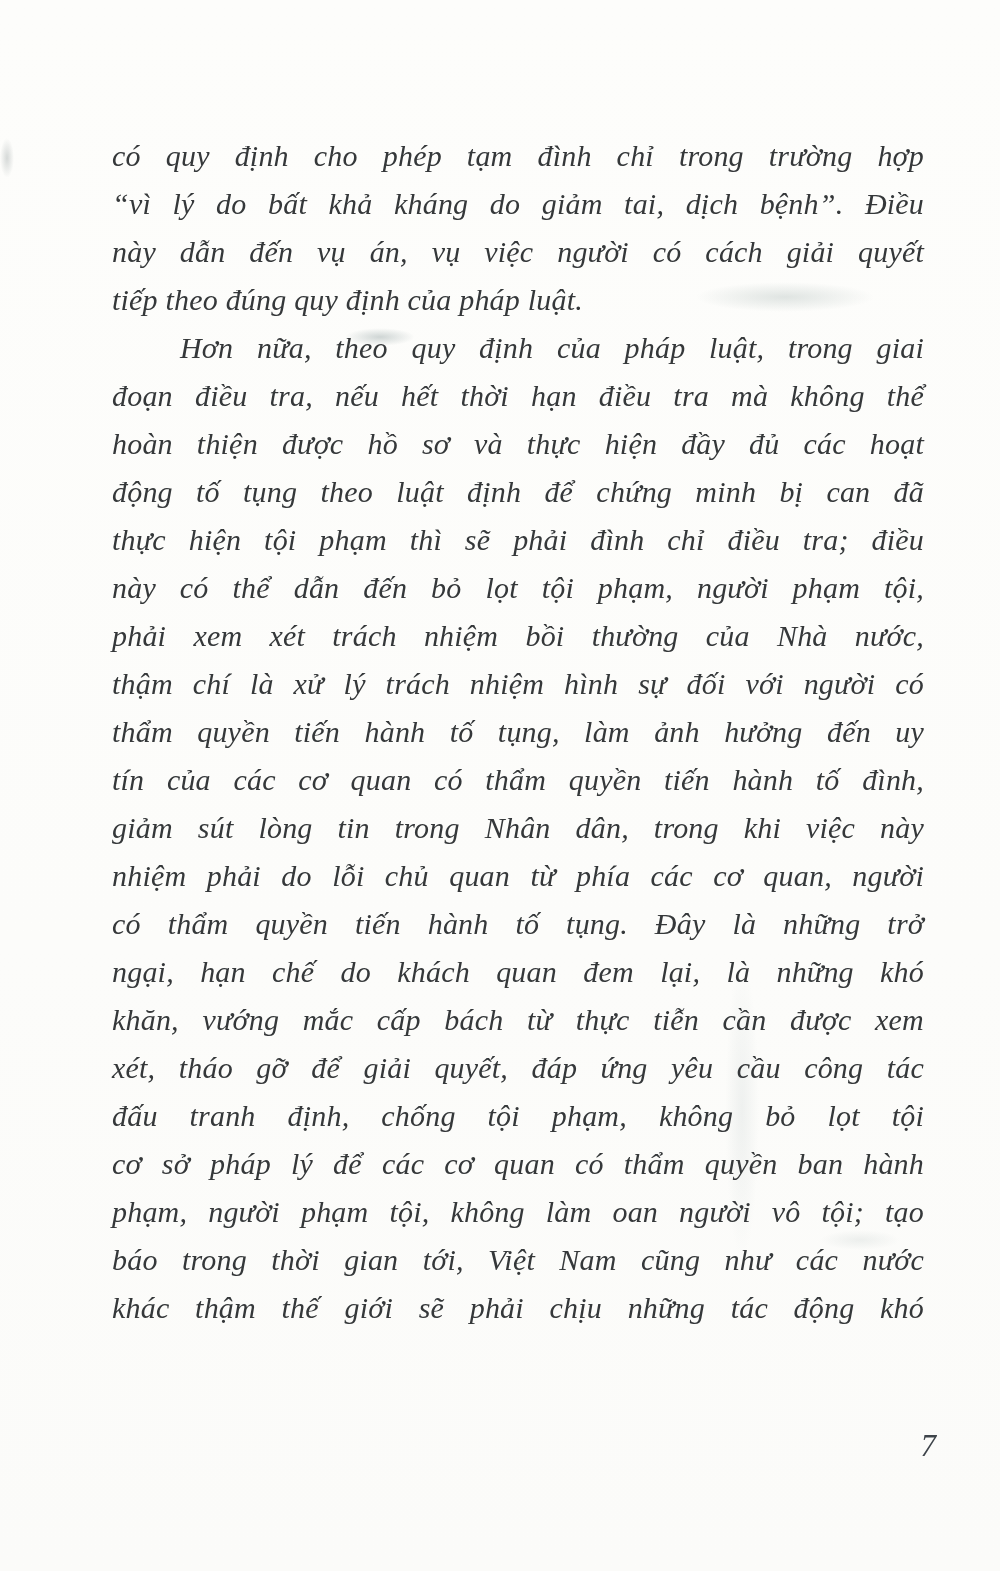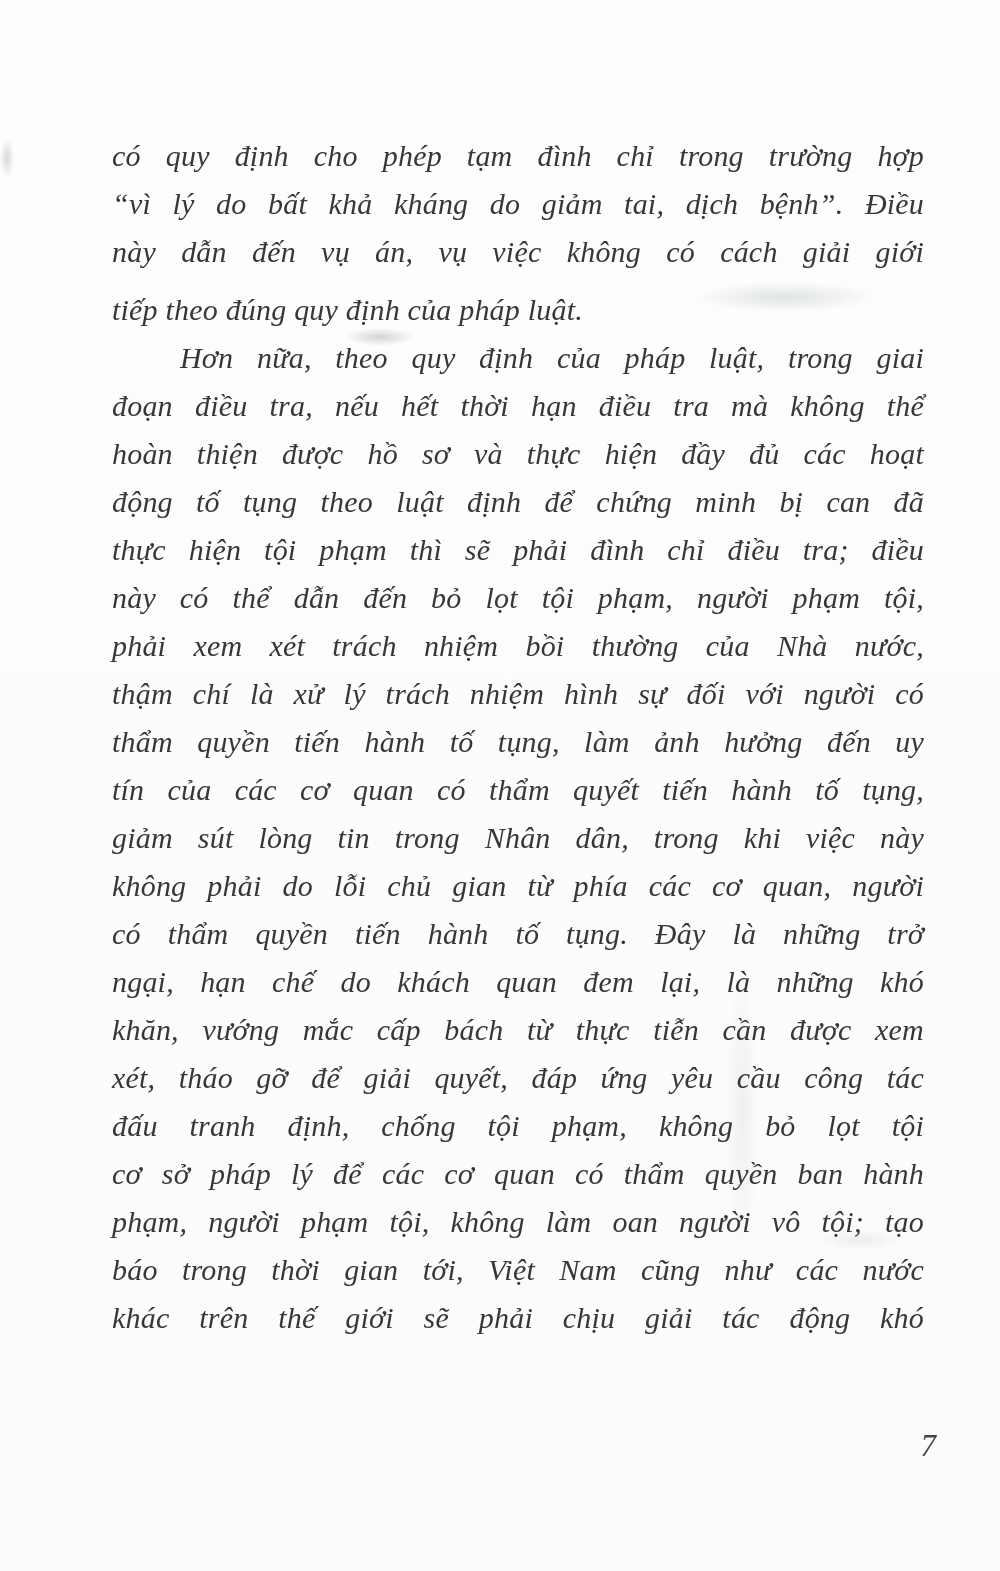--- a/index.html
+++ b/index.html
@@ -33,21 +33,20 @@
   .paragraph { margin: 0; font-style: italic; }
   .line {
     text-align: justify;
     text-align-last: justify;
     white-space: normal;
     height: 48px;
     overflow: visible;
   }
   .line.no-justify {
     text-align-last: left;
-    margin-top: 10px;
   }
   .line.indent {
     padding-left: 68px;
   }
   .page-number {
     position: absolute;
     left: 112px;
     top: 1428px;
     width: 824px;
     text-align: right;
@@ -88,42 +87,42 @@
   <div class="smudge smudge-1"></div>
   <div class="smudge smudge-2"></div>
   <div class="smudge smudge-3"></div>
   <div class="smudge smudge-4"></div>
   <div class="smudge smudge-5"></div>
 
   <div class="text-block">
       <div class="paragraph">
         <div class="line">có quy định cho phép tạm đình chỉ trong trường hợp</div>
         <div class="line">“vì lý do bất khả kháng do giảm tai, dịch bệnh”. Điều</div>
-        <div class="line">này dẫn đến vụ án, vụ việc không có cách giải giới</div>
+        <div class="line">này dẫn đến vụ án, vụ việc người có cách giải quyết</div>
         <div class="line no-justify">tiếp theo đúng quy định của pháp luật.</div>
       </div>
       <div class="paragraph">
         <div class="line indent">Hơn nữa, theo quy định của pháp luật, trong giai</div>
         <div class="line">đoạn điều tra, nếu hết thời hạn điều tra mà không thể</div>
         <div class="line">hoàn thiện được hồ sơ và thực hiện đầy đủ các hoạt</div>
         <div class="line">động tố tụng theo luật định để chứng minh bị can đã</div>
         <div class="line">thực hiện tội phạm thì sẽ phải đình chỉ điều tra; điều</div>
         <div class="line">này có thể dẫn đến bỏ lọt tội phạm, người phạm tội,</div>
         <div class="line">phải xem xét trách nhiệm bồi thường của Nhà nước,</div>
         <div class="line">thậm chí là xử lý trách nhiệm hình sự đối với người có</div>
         <div class="line">thẩm quyền tiến hành tố tụng, làm ảnh hưởng đến uy</div>
-        <div class="line">tín của các cơ quan có thẩm quyết tiến hành tố tụng,</div>
+        <div class="line">tín của các cơ quan có thẩm quyền tiến hành tố đình,</div>
         <div class="line">giảm sút lòng tin trong Nhân dân, trong khi việc này</div>
-        <div class="line">không phải do lỗi chủ gian từ phía các cơ quan, người</div>
+        <div class="line">nhiệm phải do lỗi chủ quan từ phía các cơ quan, người</div>
         <div class="line">có thẩm quyền tiến hành tố tụng. Đây là những trở</div>
         <div class="line">ngại, hạn chế do khách quan đem lại, là những khó</div>
         <div class="line">khăn, vướng mắc cấp bách từ thực tiễn cần được xem</div>
         <div class="line">xét, tháo gỡ để giải quyết, đáp ứng yêu cầu công tác</div>
         <div class="line">đấu tranh định, chống tội phạm, không bỏ lọt tội</div>
         <div class="line">cơ sở pháp lý để các cơ quan có thẩm quyền ban hành</div>
         <div class="line">phạm, người phạm tội, không làm oan người vô tội; tạo</div>
         <div class="line">báo trong thời gian tới, Việt Nam cũng như các nước</div>
-        <div class="line">khác trên thế giới sẽ phải chịu giải tác động khó</div>
+        <div class="line">khác thậm thế giới sẽ phải chịu những tác động khó</div>
       </div>
     </div>
 
   <div class="page-number">7</div>
 </div>
 
 </body></html>

